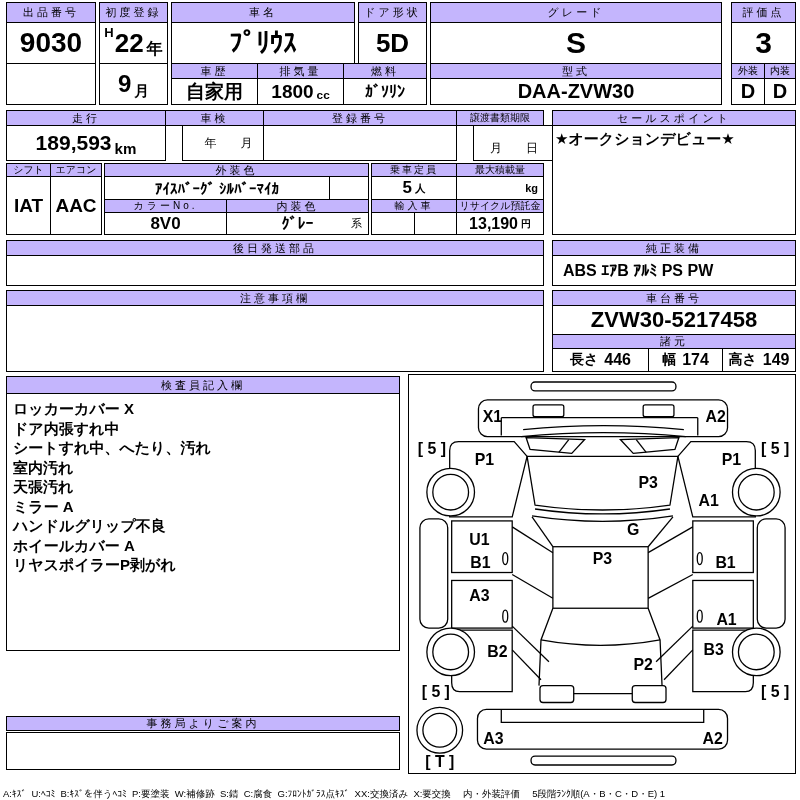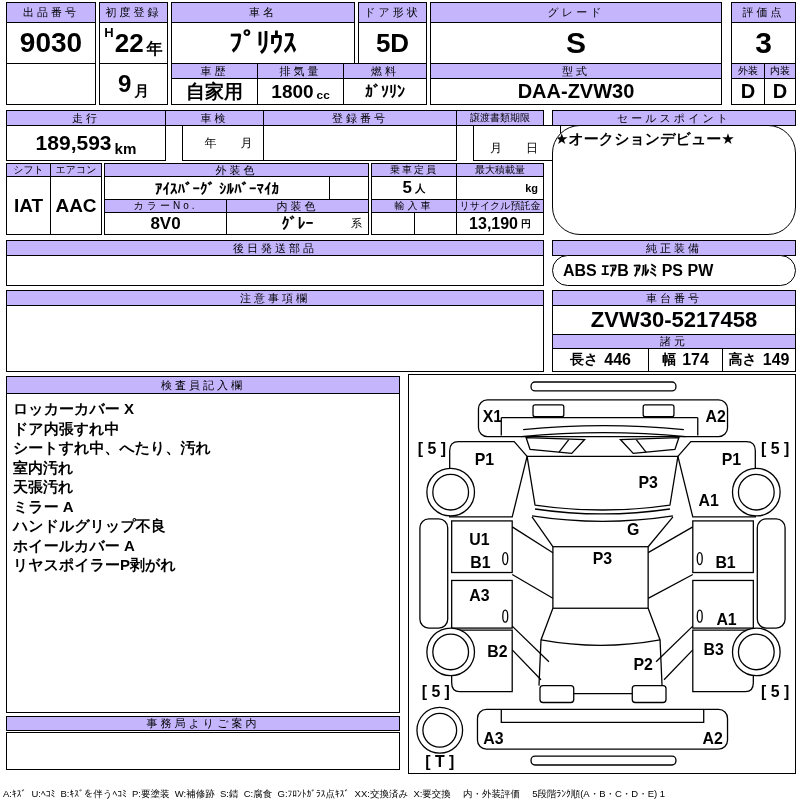--- a/index.html
+++ b/index.html
@@ -6,21 +6,21 @@
   .sheet { position:relative; width:800px; height:800px; background:#fff;
            font-family:"Liberation Sans","DejaVu Sans",sans-serif; color:#000; }
   .cell { position:absolute; box-sizing:border-box; border:1.5px solid #000; background:#fff;
           display:flex; align-items:center; justify-content:center; overflow:hidden; }
   .hdr  { background:#c4b5fd; font-size:11px; font-weight:normal; letter-spacing:3px; white-space:nowrap; }
   .hdr.tight { letter-spacing:0; font-size:10px; }
   .val  { font-weight:bold; }
   .unit { font-size:0.62em; font-weight:bold; margin-left:3px; align-self:flex-end; padding-bottom:3px; }
   .era  { font-size:13px; align-self:flex-start; padding-top:2px; margin-right:1px; }
   .small-normal { font-weight:normal; font-size:12px; letter-spacing:6px;margin-left:17px; }
-  .left-align { justify-content:flex-start;border-radius:28px; }
+  .left-align { justify-content:flex-start; }
   .right-align { justify-content:flex-end; }
   .top-align { align-items:flex-start; }
   .dimlabel { font-size:14px; font-weight:bold; margin-right:6px; }
   .notes { display:block; padding:5px 0 0 6px; font-size:15px; font-weight:bold; line-height:19.5px; }
   .note-line { white-space:nowrap; }
   .legend { position:absolute; left:3px; top:780px; width:794px; font-size:9.5px; white-space:pre;margin-top:8px; }
   .ln { fill:none; stroke:#000; stroke-width:1.3; }
   .wh { fill:#fff; stroke:#000; stroke-width:1.3; }
   .dlabel { font-family:"Liberation Sans","DejaVu Sans",sans-serif; font-size:16px; font-weight:bold;
             text-anchor:middle; fill:#000; }
@@ -153,21 +153,21 @@
   <div class="cell val" style="left:648px;top:348px;width:75px;height:24px;font-size:16px">
     <span class="dimlabel">幅</span>
     <span>174</span>
   </div>
   <div class="cell val" style="left:722px;top:348px;width:74px;height:24px;font-size:16px">
     <span class="dimlabel">高さ</span>
     <span>149</span>
   </div>
 
   <div class="cell hdr" style="left:6px;top:376px;width:394px;height:18px">検査員記入欄</div>
-  <div class="cell notes" style="left:6px;top:393px;width:394px;height:320px">
+  <div class="cell notes" style="left:6px;top:393px;width:394px;height:258px">
       <div class="note-line">ロッカーカバー X</div>
       <div class="note-line">ドア内張すれ中</div>
       <div class="note-line">シートすれ中、へたり、汚れ</div>
       <div class="note-line">室内汚れ</div>
       <div class="note-line">天張汚れ</div>
       <div class="note-line">ミラー A</div>
       <div class="note-line">ハンドルグリップ不良</div>
       <div class="note-line">ホイールカバー A</div>
       <div class="note-line">リヤスポイラーP剥がれ</div>
     </div>

